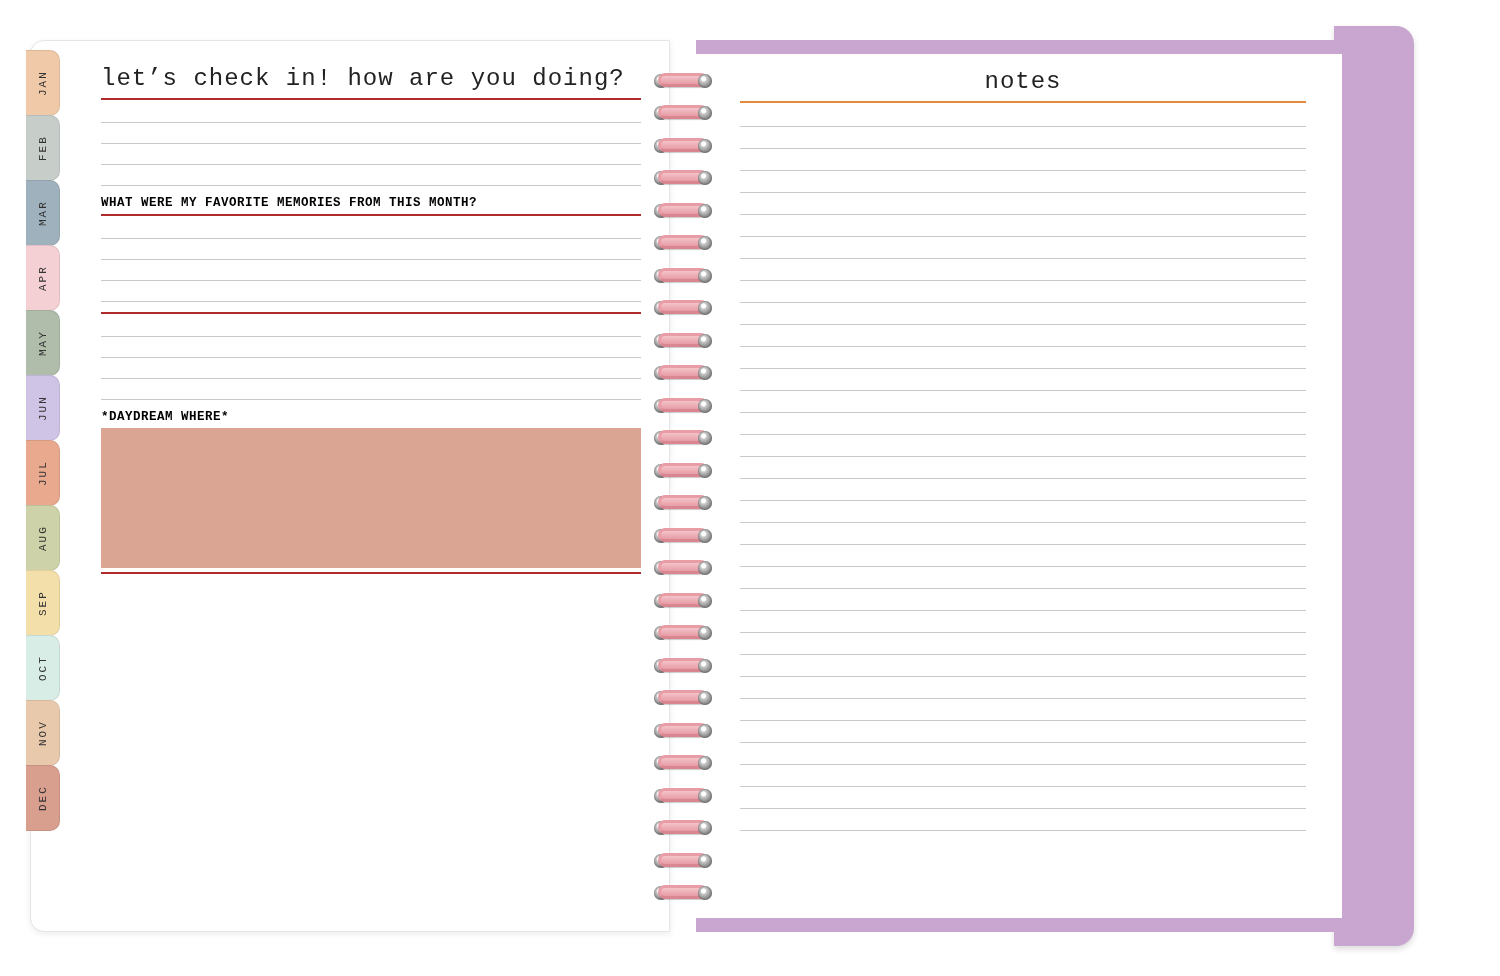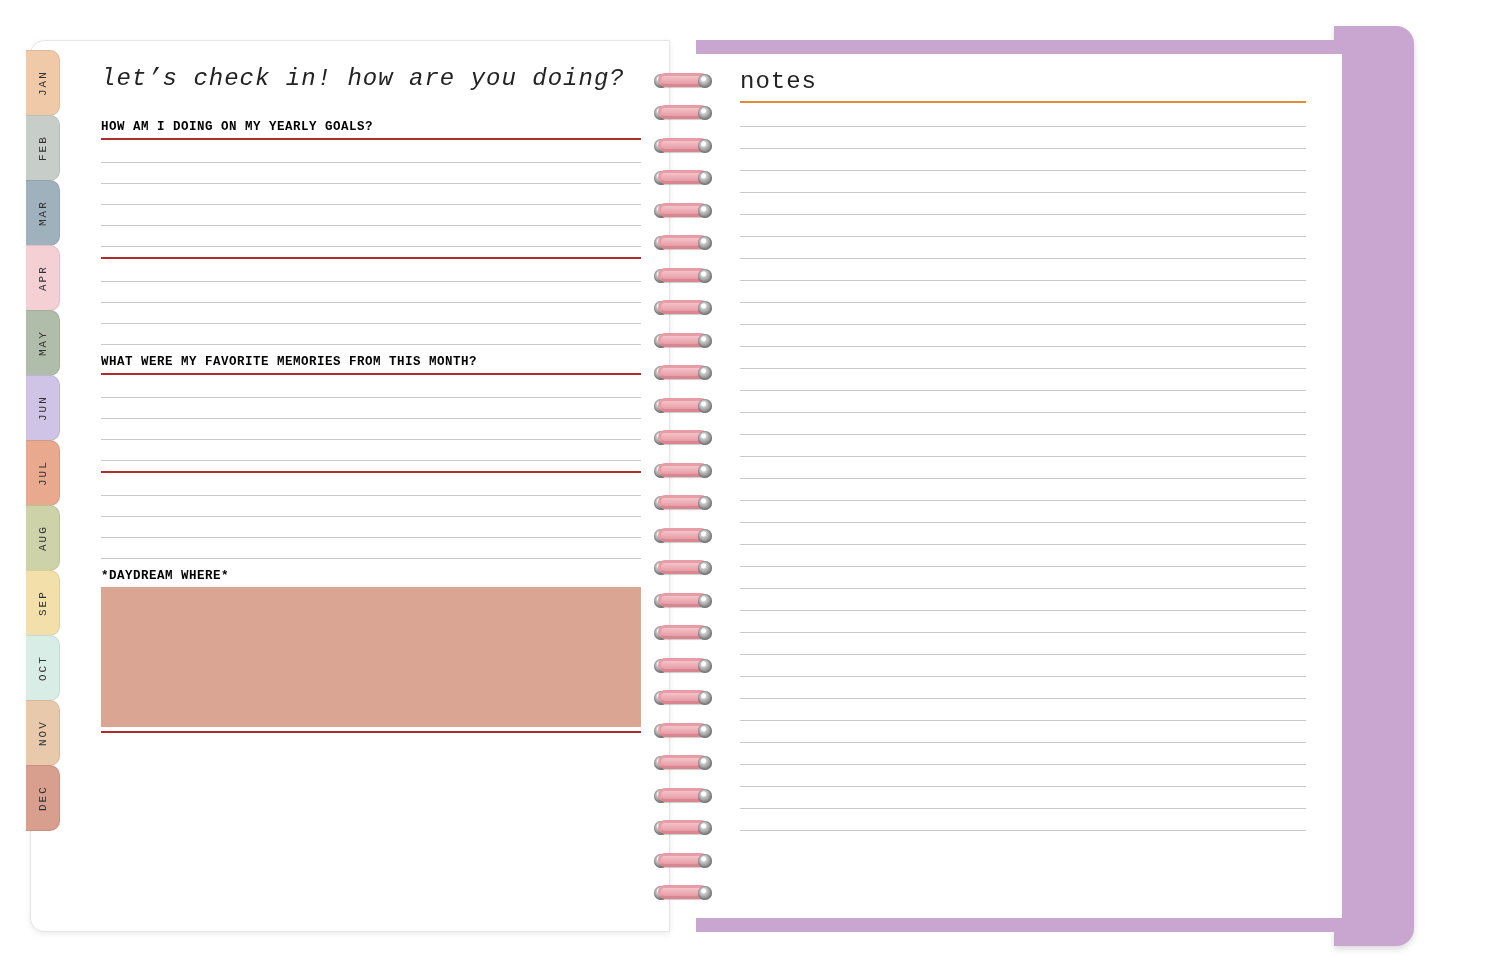--- a/index.html
+++ b/index.html
@@ -62,22 +62,21 @@
     position: absolute;
     left: 70px;
     right: 28px;
     top: 24px;
     bottom: 24px;
   }
   .page-title {
     font-size: 24px;
     letter-spacing: 1px;
     color: #222;
-    margin-bottom: 28px;
-    font-style: italic;
+    margin-bottom: 6px;
   }
   .prompt-block { margin-bottom: 10px; }
   .prompt-label {
     font-size: 12.5px;
     font-weight: bold;
     letter-spacing: 0.5px;
     color: #000;
   }
   .red-rule {
     border: none;
@@ -166,21 +165,21 @@
     z-index: 1;
   }
   .page-right-inner {
     position: absolute;
     left: 44px;
     right: 36px;
     top: 14px;
     bottom: 14px;
   }
   .notes-title {
-    text-align: left;
+    text-align: center;
     font-size: 24px;
     letter-spacing: 1px;
     color: #222;
     margin-bottom: 6px;
   }
   .orange-rule {
     border: none;
     border-bottom: 2px solid #e38b3a;
     margin-bottom: 2px;
   }
@@ -203,31 +202,20 @@
     <div class="tab" style="background: rgb(243, 223, 170);">SEP</div>
     <div class="tab" style="background: rgb(215, 237, 229);">OCT</div>
     <div class="tab" style="background: rgb(233, 201, 171);">NOV</div>
     <div class="tab" style="background: rgb(216, 158, 142);">DEC</div>
   </div>
 
   <div class="page-left">
     <div class="page-left-inner">
       <div class="page-title">let’s check in! how are you doing?</div>
 
-      <div class="prompt-block">
-        <div class="prompt-label">HOW AM I DOING ON MY YEARLY GOALS?</div>
-        <hr class="red-rule">
-        <div class="grey-lines">
-          <hr class="grey-line">
-            <hr class="grey-line">
-            <hr class="grey-line">
-            <hr class="grey-line">
-            <hr class="grey-line">
-        </div>
-      </div>
 
       <div class="prompt-block">
         <hr class="red-rule">
         <div class="grey-lines">
           <hr class="grey-line">
             <hr class="grey-line">
             <hr class="grey-line">
             <hr class="grey-line">
         </div>
       </div>

